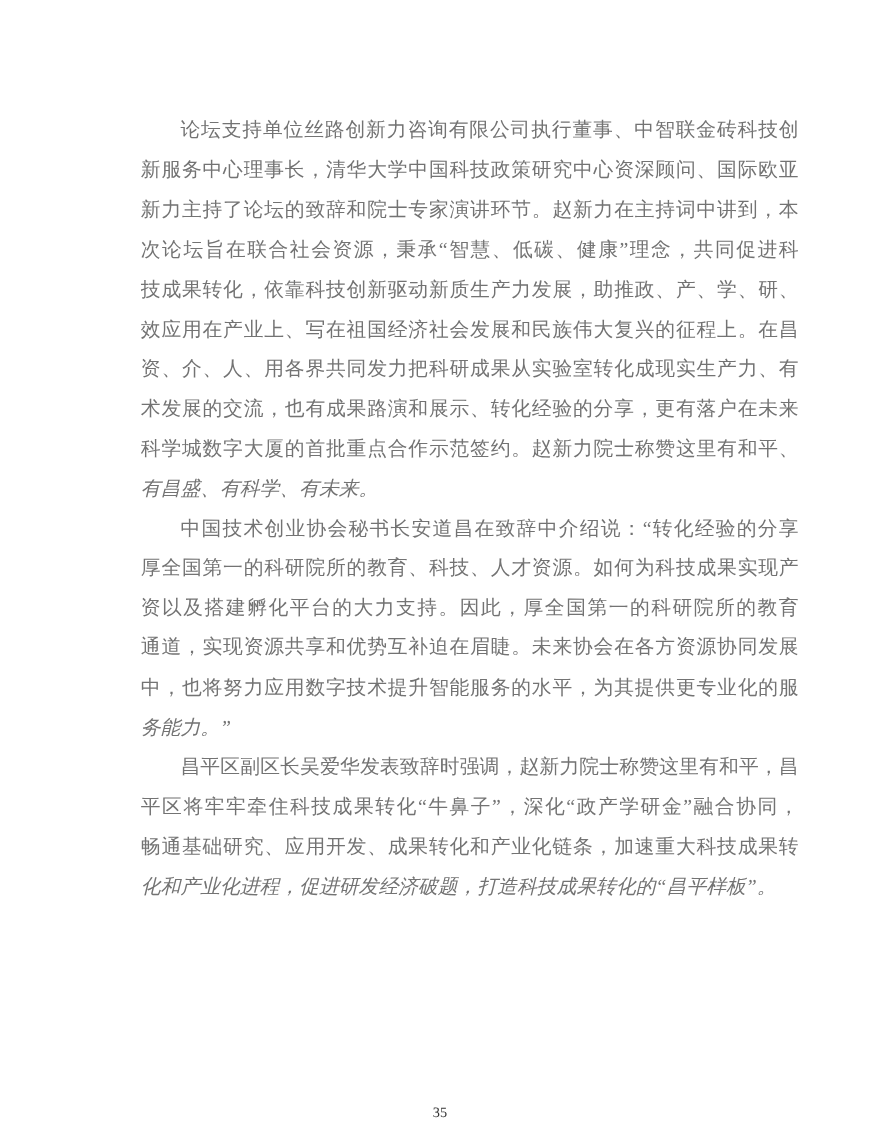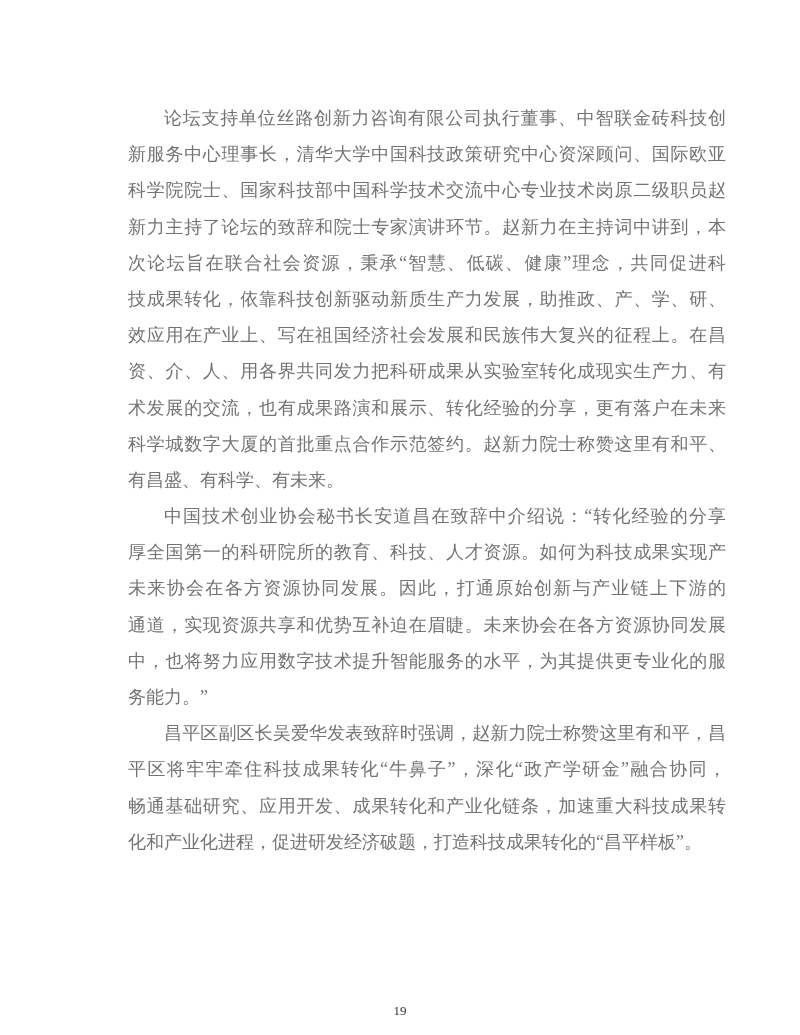--- a/index.html
+++ b/index.html
@@ -33,20 +33,21 @@
     line-height: 36.2px;
     text-align: justify;
     text-align-last: justify;
     overflow: hidden;
   }
   .line.indent {
     text-indent: 2em;
   }
   .line.para-end {
     text-align-last: left;
+    font-style: italic;
   }
   .page-number {
     position: absolute;
     top: 1001px;
     left: 0;
     width: 100%;
     text-align: center;
     font-size: 13px;
     line-height: 20px;
     color: #333333;
@@ -55,44 +56,43 @@
 </head>
 <body>
 
 <div class="page">
 
   <div class="doc-body">
 
     <div class="para">
       <div class="line indent">论坛支持单位丝路创新力咨询有限公司执行董事、中智联金砖科技创</div>
       <div class="line">新服务中心理事长，清华大学中国科技政策研究中心资深顾问、国际欧亚</div>
-      <div class="line">科学院院士、国家科技部中国科学技术交流中心专业技术岗原二级职员赵</div>
       <div class="line">新力主持了论坛的致辞和院士专家演讲环节。赵新力在主持词中讲到，本</div>
       <div class="line">次论坛旨在联合社会资源，秉承“智慧、低碳、健康”理念，共同促进科</div>
       <div class="line">技成果转化，依靠科技创新驱动新质生产力发展，助推政、产、学、研、</div>
       <div class="line">效应用在产业上、写在祖国经济社会发展和民族伟大复兴的征程上。在昌</div>
       <div class="line">资、介、人、用各界共同发力把科研成果从实验室转化成现实生产力、有</div>
       <div class="line">术发展的交流，也有成果路演和展示、转化经验的分享，更有落户在未来</div>
       <div class="line">科学城数字大厦的首批重点合作示范签约。赵新力院士称赞这里有和平、</div>
       <div class="line para-end">有昌盛、有科学、有未来。</div>
     </div>
 
     <div class="para">
       <div class="line indent">中国技术创业协会秘书长安道昌在致辞中介绍说：“转化经验的分享</div>
       <div class="line">厚全国第一的科研院所的教育、科技、人才资源。如何为科技成果实现产</div>
-      <div class="line">未来协会在各方资源协同发展。因此，打通原始创新与产业链上下游的</div>
+      <div class="line">资以及搭建孵化平台的大力支持。因此，厚全国第一的科研院所的教育</div>
       <div class="line">通道，实现资源共享和优势互补迫在眉睫。未来协会在各方资源协同发展</div>
       <div class="line">中，也将努力应用数字技术提升智能服务的水平，为其提供更专业化的服</div>
       <div class="line para-end">务能力。”</div>
     </div>
 
     <div class="para">
       <div class="line indent">昌平区副区长吴爱华发表致辞时强调，赵新力院士称赞这里有和平，昌</div>
       <div class="line">平区将牢牢牵住科技成果转化“牛鼻子”，深化“政产学研金”融合协同，</div>
       <div class="line">畅通基础研究、应用开发、成果转化和产业化链条，加速重大科技成果转</div>
       <div class="line para-end">化和产业化进程，促进研发经济破题，打造科技成果转化的“昌平样板”。</div>
     </div>
 
   </div>
 
-  <div class="page-number">19</div>
+  <div class="page-number">35</div>
 
 </div>
 
 </body></html>

